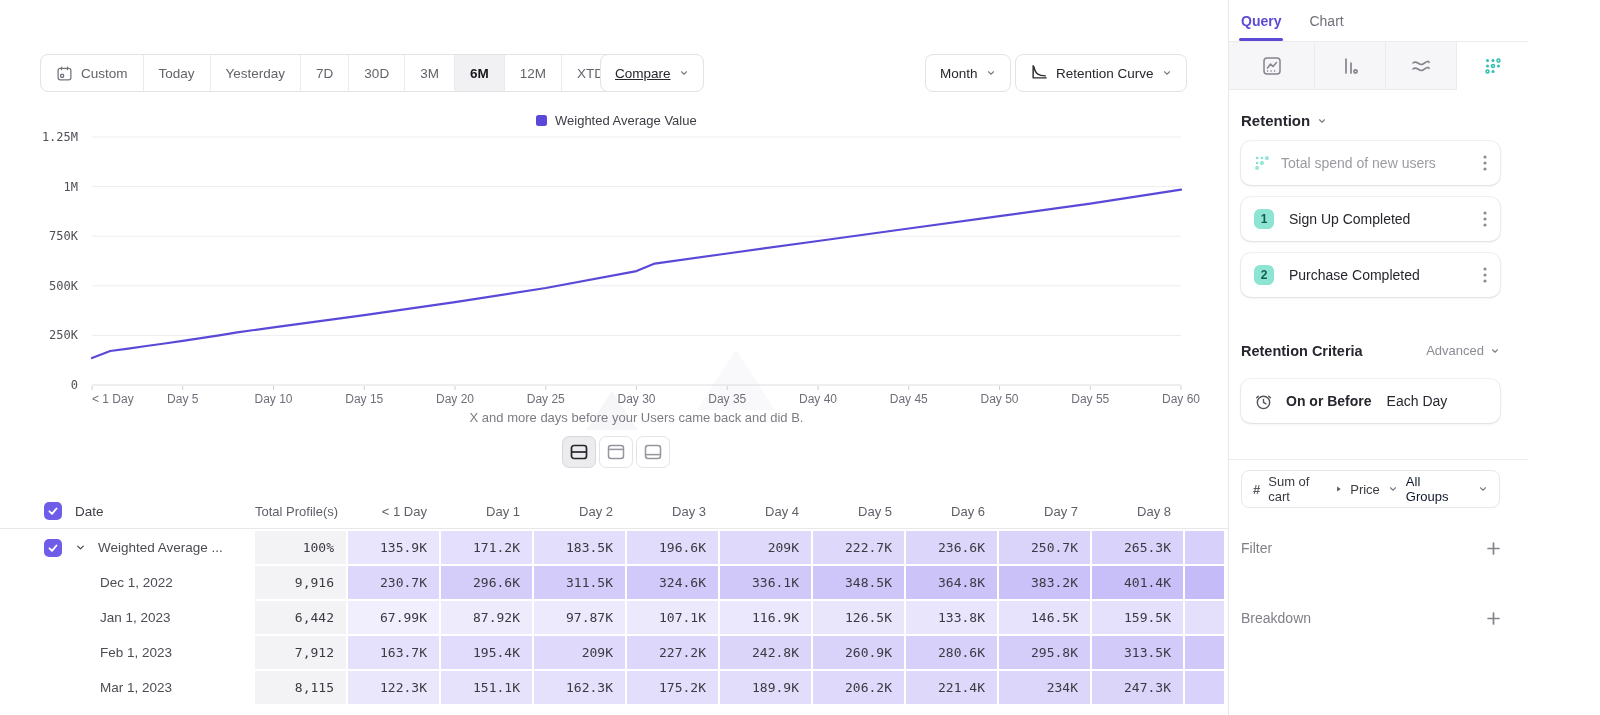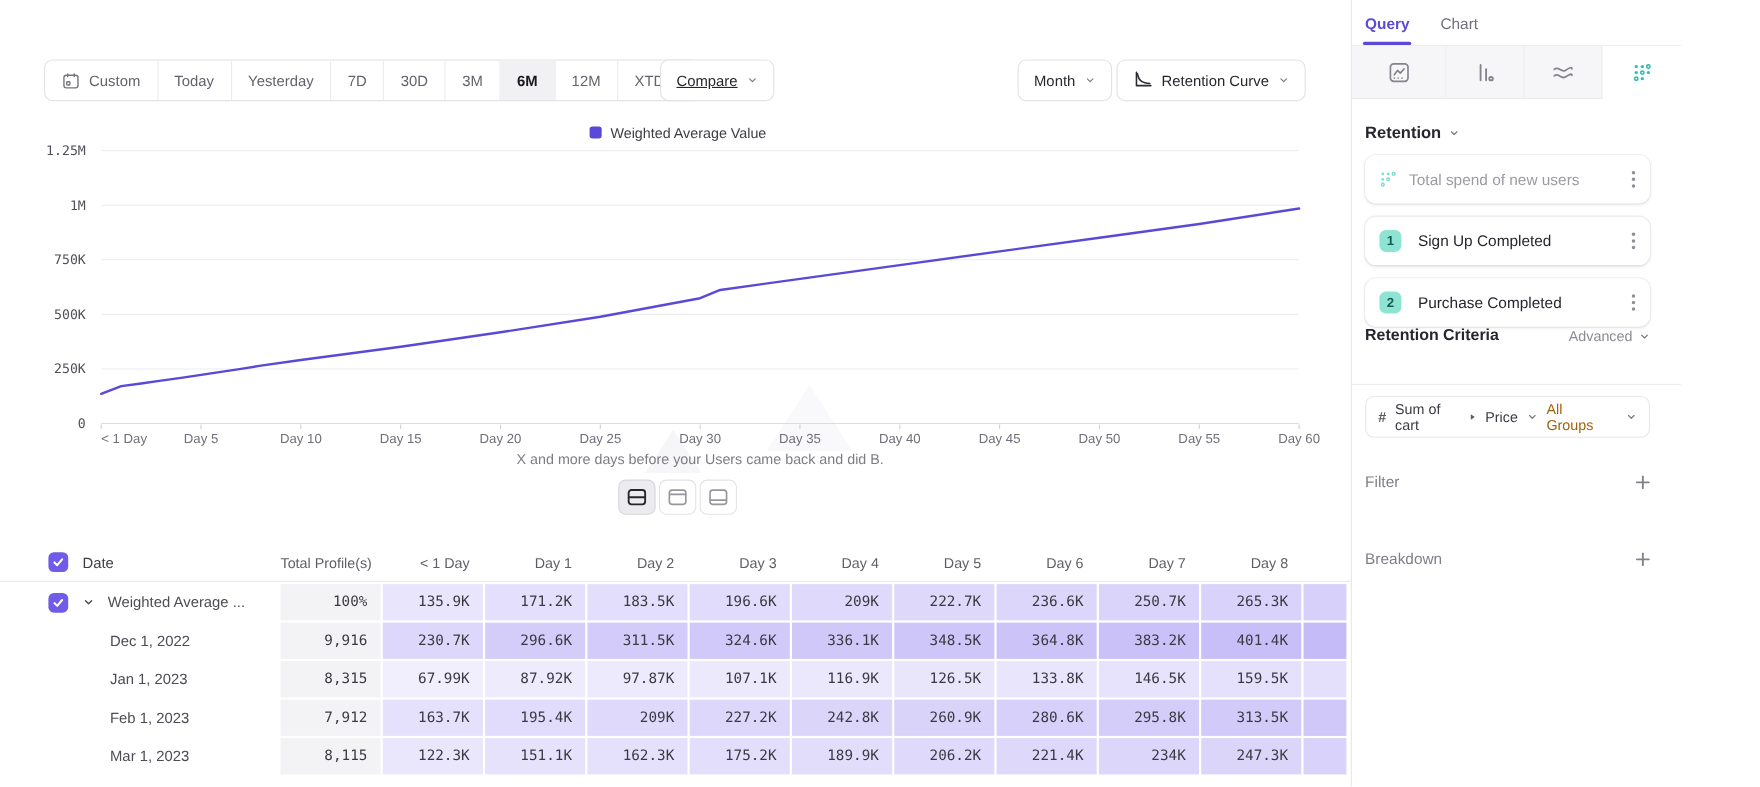--- a/index.html
+++ b/index.html
@@ -70,34 +70,34 @@
   .sbc { padding:0 28px 0 12px; }
   .sb-heading { margin-top:22px; display:flex; align-items:center; gap:7px; font-size:15px;
                 font-weight:bold; color:#26262e; cursor:pointer; }
   .card { margin-top:12px; height:44px; background:#fff; border-radius:10px; display:flex; align-items:center;
           padding:0 13px; box-shadow:0 1px 3px rgba(25,25,35,.10), 0 0 0 1px rgba(25,25,35,.05); cursor:pointer; }
   .card .muted { margin-left:11px; font-size:14px; color:#9b9ba3; }
   .badge { width:20px; height:20px; border-radius:6px; background:#8ee4d2; color:#145c50;
            font-weight:bold; font-size:12px; display:flex; align-items:center; justify-content:center; flex:none; }
   .step-lbl { margin-left:15px; font-size:14px; color:#26262e; }
   .kebab { margin-left:auto; display:flex; cursor:pointer; }
-  .crit-row { display:flex; align-items:flex-end; }
+  .crit-row { display:flex; align-items:flex-start; margin-top:46px; }
   .crit-row .ttl { font-size:14.5px; font-weight:bold; color:#26262e; }
   .adv { margin-left:auto; display:flex; align-items:center; gap:6px; font-size:13px; color:#8b8b93; cursor:pointer; }
   .crit-card { margin-top:20px; }
   .crit-bold { margin-left:13px; font-size:14px; font-weight:bold; color:#26262e; }
   .crit-val { margin-left:15px; font-size:14px; color:#26262e; }
   .sb-div { height:1px; background:#ededf0; margin:36px -28px 0 -12px; }
   .save-btn { margin-top:9px; width:100%; height:33px; border:1px solid #e4e4e8; border-radius:8px;
               background:#fff; font-family:"Liberation Sans",sans-serif; font-size:13.5px; font-weight:bold;
               color:#26262e; text-align:left; padding:0 13px; cursor:pointer; }
   .measure { margin-top:10px; height:38px; border:1px solid #e7e7eb; border-radius:8px; display:flex;
              align-items:center; padding:0 11px; font-size:13px; color:#3a3a42; gap:8px; cursor:pointer; }
   .measure .hash { color:#5a5a62; font-weight:bold; font-size:13px; }
-  .measure .grp { margin-left:auto; display:flex; align-items:center; gap:22px; color:#a16207; }
+  .measure .grp { margin-left:auto; display:flex; align-items:center; gap:22px; color:#0f172a; }
   .sb-row { display:flex; align-items:center; margin-top:32px; font-size:14px; color:#7f7f88; }
   .sb-row.bd { margin-top:54px; }
   .plus { margin-left:auto; display:flex; cursor:pointer; }
 </style>
 </head>
 <body>
 
 <div class="main">
 
   <div class="rangebar" id="range-seg">
@@ -306,21 +306,21 @@
         <div class="cell" style="background: rgba(121, 98, 238, 0.365);">348.5K</div>
         <div class="cell" style="background: rgba(121, 98, 238, 0.38);">364.8K</div>
         <div class="cell" style="background: rgba(121, 98, 238, 0.396);">383.2K</div>
         <div class="cell" style="background: rgba(121, 98, 238, 0.41);">401.4K</div>
         <div class="cell" style="background: rgba(121, 98, 238, 0.43);"></div>
       </div>
       <div class="tgrid trow">
         <div class="lblcell sub">
           <span>Jan 1, 2023</span>
         </div>
-        <div class="cell total">8,315</div>
+        <div class="cell total">6,442</div>
         <div class="cell" style="background: rgba(121, 98, 238, 0.106);">67.99K</div>
         <div class="cell" style="background: rgba(121, 98, 238, 0.125);">87.92K</div>
         <div class="cell" style="background: rgba(121, 98, 238, 0.133);">97.87K</div>
         <div class="cell" style="background: rgba(121, 98, 238, 0.14);">107.1K</div>
         <div class="cell" style="background: rgba(121, 98, 238, 0.153);">116.9K</div>
         <div class="cell" style="background: rgba(121, 98, 238, 0.16);">126.5K</div>
         <div class="cell" style="background: rgba(121, 98, 238, 0.17);">133.8K</div>
         <div class="cell" style="background: rgba(121, 98, 238, 0.18);">146.5K</div>
         <div class="cell" style="background: rgba(121, 98, 238, 0.192);">159.5K</div>
         <div class="cell" style="background: rgba(121, 98, 238, 0.2);"></div>
@@ -463,20 +463,30 @@
       <span class="adv">
         <span>Advanced</span>
         <span class="chev">
             <svg width="10" height="10" viewBox="0 0 20 20">
               <path d="M5 7.5 L10 12.5 L15 7.5" stroke="currentColor" stroke-width="2.2" fill="none" stroke-linecap="round" stroke-linejoin="round"></path>
             </svg>
           </span>
       </span>
     </div>
 
+    <div class="card crit-card">
+      <svg width="19" height="19" viewBox="0 0 20 20" fill="none" stroke="#55555e" stroke-width="1.5">
+          <circle cx="10" cy="11" r="6.5"></circle>
+          <path d="M10 7.8 V11 l2.6 1.4" stroke-linecap="round" stroke-linejoin="round"></path>
+          <path d="M4.5 4.5 L2.8 6" stroke-linecap="round"></path>
+          <path d="M15.5 4.5 L17.2 6" stroke-linecap="round"></path>
+        </svg>
+      <span class="crit-bold">On or Before</span>
+      <span class="crit-val">Each Day</span>
+    </div>
 
     <div class="sb-div"></div>
 
 
     <div class="measure">
       <span class="hash">#</span>
       <span>Sum of cart</span>
       <svg width="8" height="8" viewBox="0 0 10 10">
           <polygon points="3,1.5 8,5 3,8.5" fill="#5a5a62"></polygon>
         </svg>

